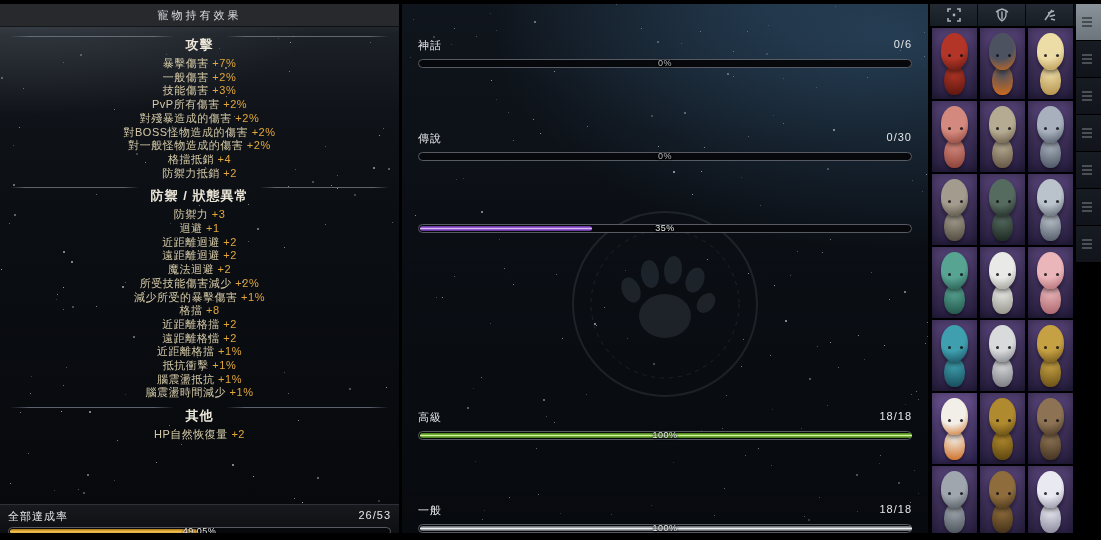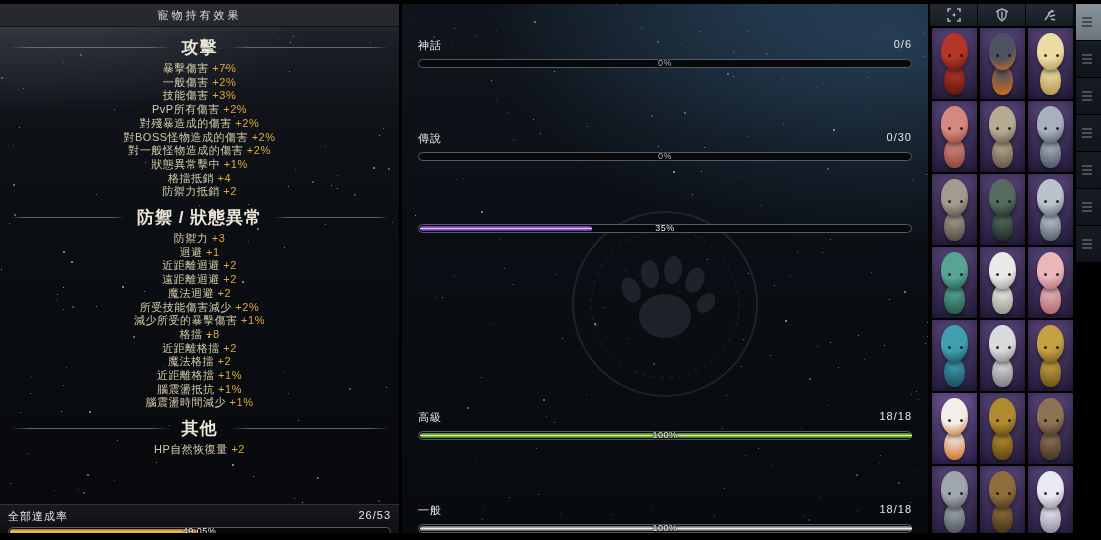--- a/index.html
+++ b/index.html
@@ -32,22 +32,22 @@
   .panel-header {
     position:relative; height:22px; background:#27292d;
     display:flex; align-items:center; justify-content:center;
     color:#dcdfe2; font-size:11px; letter-spacing:3px; z-index:6;
     box-shadow:0 1px 0 rgba(0,0,0,.6);
   }
 
   
   .effects { position:relative; z-index:3; padding-top:3px; }
   .sec-head {
-    display:flex; align-items:center; gap:12px; margin:7px 10px 3px;
-    color:#ece7d8; font-size:17px; font-weight:bold; letter-spacing:1px;
+    display:flex; gap:12px; margin:7px 10px 3px;
+    color:#ece7d8; font-size:13px; font-weight:bold; letter-spacing:1px;
   }
   .sec-head::before, .sec-head::after {
     content:""; flex:1; height:1px;
     background:linear-gradient(90deg, rgba(90,98,108,0), rgba(120,128,140,.75) 12%, rgba(120,128,140,.75) 88%, rgba(90,98,108,0));
   }
   .effect-row { text-align:center; font-size:11px; line-height:13.7px; color:#d6cba8; letter-spacing:.5px; }
   .effect-row .val { color:#e2a83a; }
 
   .achieve {
     position:absolute; left:0; right:0; bottom:0; height:33px; z-index:5;
@@ -246,37 +246,37 @@
         <div class="sec-head">
           <span>攻擊</span>
         </div>
         <div class="effect-row"><span>暴擊傷害</span> <span class="val">+7%</span></div>
         <div class="effect-row"><span>一般傷害</span> <span class="val">+2%</span></div>
         <div class="effect-row"><span>技能傷害</span> <span class="val">+3%</span></div>
         <div class="effect-row"><span>PvP所有傷害</span> <span class="val">+2%</span></div>
         <div class="effect-row"><span>對殘暴造成的傷害</span> <span class="val">+2%</span></div>
         <div class="effect-row"><span>對BOSS怪物造成的傷害</span> <span class="val">+2%</span></div>
         <div class="effect-row"><span>對一般怪物造成的傷害</span> <span class="val">+2%</span></div>
-        <div class="effect-row"><span>狀態異常擊中</span> <span class="val">+1%</span></div>
         <div class="effect-row"><span>格擋抵銷</span> <span class="val">+4</span></div>
         <div class="effect-row"><span>防禦力抵銷</span> <span class="val">+2</span></div>
         <div class="sec-head">
           <span>防禦 / 狀態異常</span>
         </div>
         <div class="effect-row"><span>防禦力</span> <span class="val">+3</span></div>
         <div class="effect-row"><span>迴避</span> <span class="val">+1</span></div>
         <div class="effect-row"><span>近距離迴避</span> <span class="val">+2</span></div>
         <div class="effect-row"><span>遠距離迴避</span> <span class="val">+2</span></div>
         <div class="effect-row"><span>魔法迴避</span> <span class="val">+2</span></div>
         <div class="effect-row"><span>所受技能傷害減少</span> <span class="val">+2%</span></div>
         <div class="effect-row"><span>減少所受的暴擊傷害</span> <span class="val">+1%</span></div>
         <div class="effect-row"><span>格擋</span> <span class="val">+8</span></div>
         <div class="effect-row"><span>近距離格擋</span> <span class="val">+2</span></div>
-        <div class="effect-row"><span>魔法格擋</span> <span class="val">+2</span></div>
+        <div class="effect-row"><span>遠距離格擋</span> <span class="val">+2</span></div>
         <div class="effect-row"><span>近距離格擋</span> <span class="val">+1%</span></div>
+        <div class="effect-row"><span>抵抗衝擊</span> <span class="val">+1%</span></div>
         <div class="effect-row"><span>腦震盪抵抗</span> <span class="val">+1%</span></div>
         <div class="effect-row"><span>腦震盪時間減少</span> <span class="val">+1%</span></div>
         <div class="sec-head">
           <span>其他</span>
         </div>
         <div class="effect-row"><span>HP自然恢復量</span> <span class="val">+2</span></div>
       </div>
     <footer class="achieve">
       <div class="achieve-top">
         <span>全部達成率</span>

